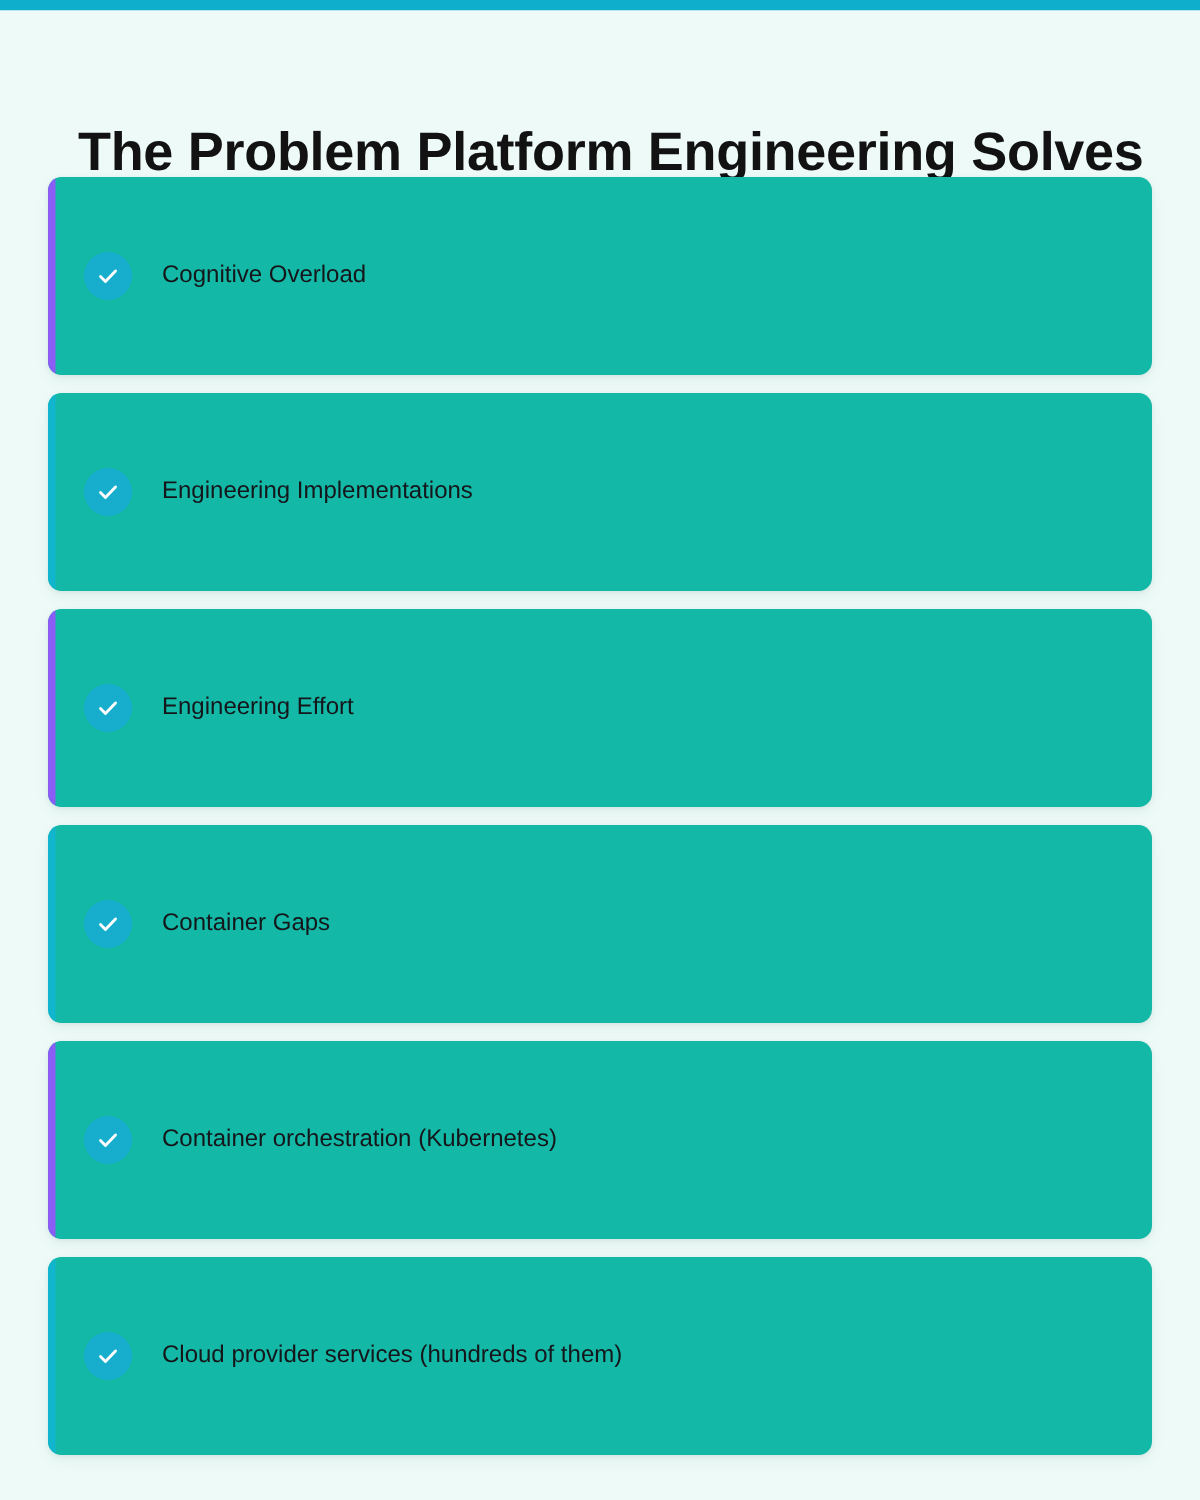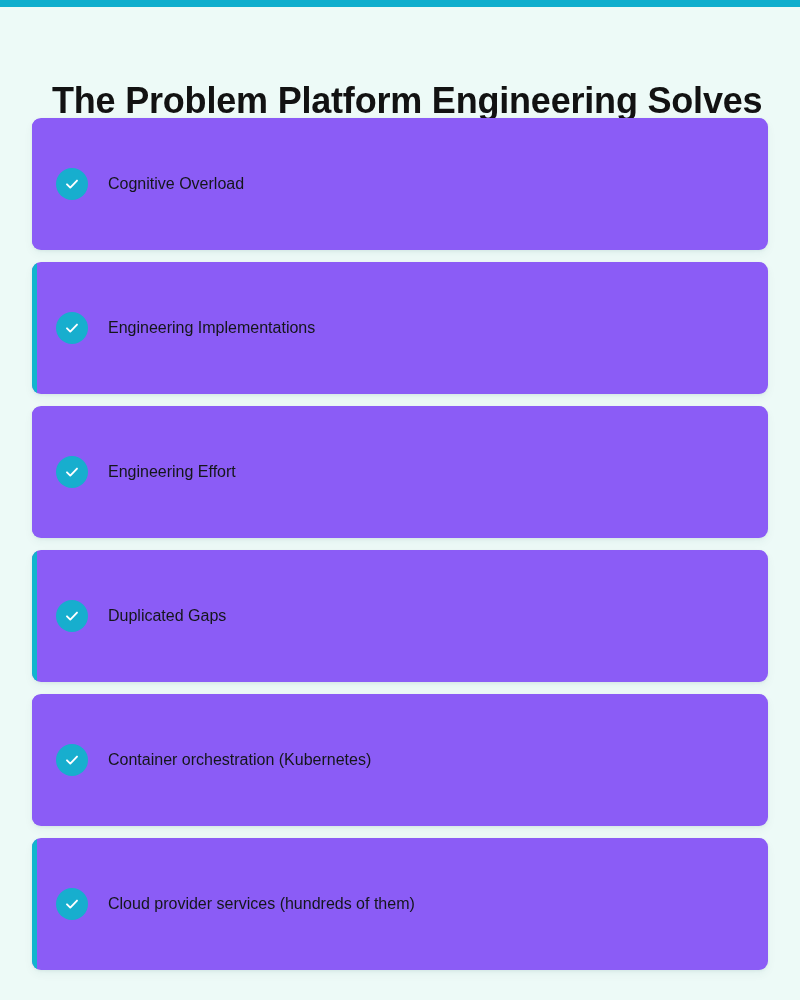--- a/index.html
+++ b/index.html
@@ -48,21 +48,21 @@
     position: absolute;
     left: 32px;
     top: 111px;
     width: 736px;
   }
 
   .card {
     position: relative;
     width: 736px;
     height: 132px;
-    background: #8b5cf6;
+    background: #14b8a6;
     border-radius: 9px;
     margin-bottom: 12px;
     box-shadow: 0 1px 3px rgba(20, 80, 80, 0.07),
                 0 4px 10px rgba(20, 80, 80, 0.05);
     display: flex;
     align-items: center;
     overflow: hidden;
   }
 
   .card-accent {
@@ -143,21 +143,21 @@
       <div class="card-label">Engineering Effort</div>
     </div>
 
     <div class="card">
       <div class="card-accent teal"></div>
       <div class="check-badge">
         <svg width="18" height="18" viewBox="0 0 18 18" aria-hidden="true">
           <path d="M4 9.3 L7.3 12.6 L14 5.6" fill="none" stroke="#ffffff" stroke-width="1.9" stroke-linecap="round" stroke-linejoin="round"></path>
         </svg>
       </div>
-      <div class="card-label">Duplicated Gaps</div>
+      <div class="card-label">Container Gaps</div>
     </div>
 
     <div class="card">
       <div class="card-accent purple"></div>
       <div class="check-badge">
         <svg width="18" height="18" viewBox="0 0 18 18" aria-hidden="true">
           <path d="M4 9.3 L7.3 12.6 L14 5.6" fill="none" stroke="#ffffff" stroke-width="1.9" stroke-linecap="round" stroke-linejoin="round"></path>
         </svg>
       </div>
       <div class="card-label">Container orchestration (Kubernetes)</div>

